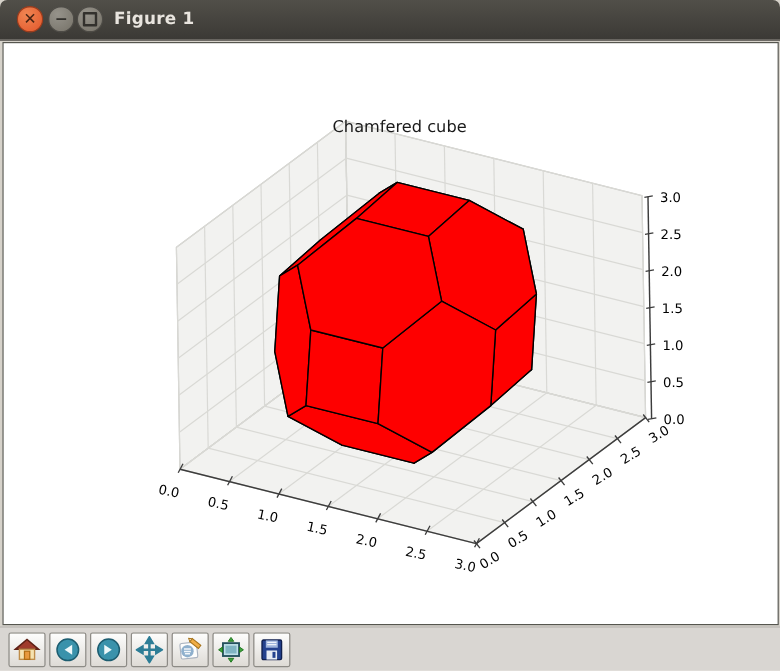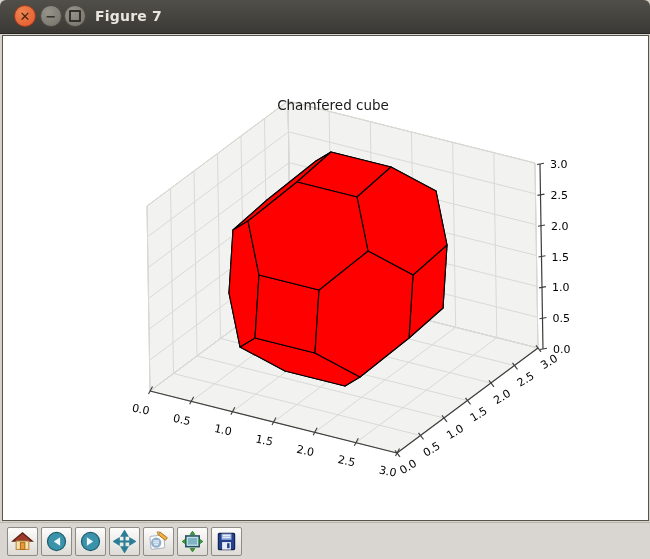--- a/index.html
+++ b/index.html
@@ -42,21 +42,21 @@
   <div class="titlebar">
     <div class="tb-btn tb-close">
       <span>✕</span>
     </div>
     <div class="tb-btn tb-min">
       <span>−</span>
     </div>
     <div class="tb-btn tb-max">
       <span class="sq"></span>
     </div>
-    <span class="tb-title">Figure 7</span>
+    <span class="tb-title">Figure 1</span>
   </div>
 
   <div class="canvas">
     <svg id="plot-svg" width="645" height="484" viewBox="2 35 645 484" xmlns="http://www.w3.org/2000/svg">
         <polygon points="149.0,390.0 290.0,285.0 287.0,100.0 146.0,205.0" fill="#f2f2f0" stroke="#c8c8c4" stroke-width="1"></polygon>
         <polygon points="290.0,285.0 537.0,347.0 534.0,162.0 287.0,100.0" fill="#f2f2f0" stroke="#c8c8c4" stroke-width="1"></polygon>
         <polygon points="149.0,390.0 396.0,452.0 537.0,347.0 290.0,285.0" fill="#f2f2f0" stroke="#c8c8c4" stroke-width="1"></polygon>
         <line x1="149" y1="390" x2="146" y2="204.99" stroke="#d9d9d5" stroke-width="1"></line>
         <line x1="149" y1="390" x2="290" y2="285" stroke="#d9d9d5" stroke-width="1"></line>
         <line x1="290" y1="285" x2="287" y2="99.99000000000001" stroke="#d9d9d5" stroke-width="1"></line>

